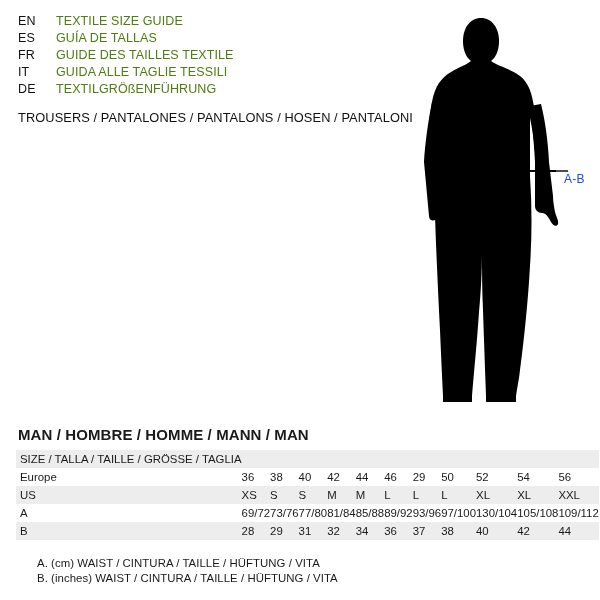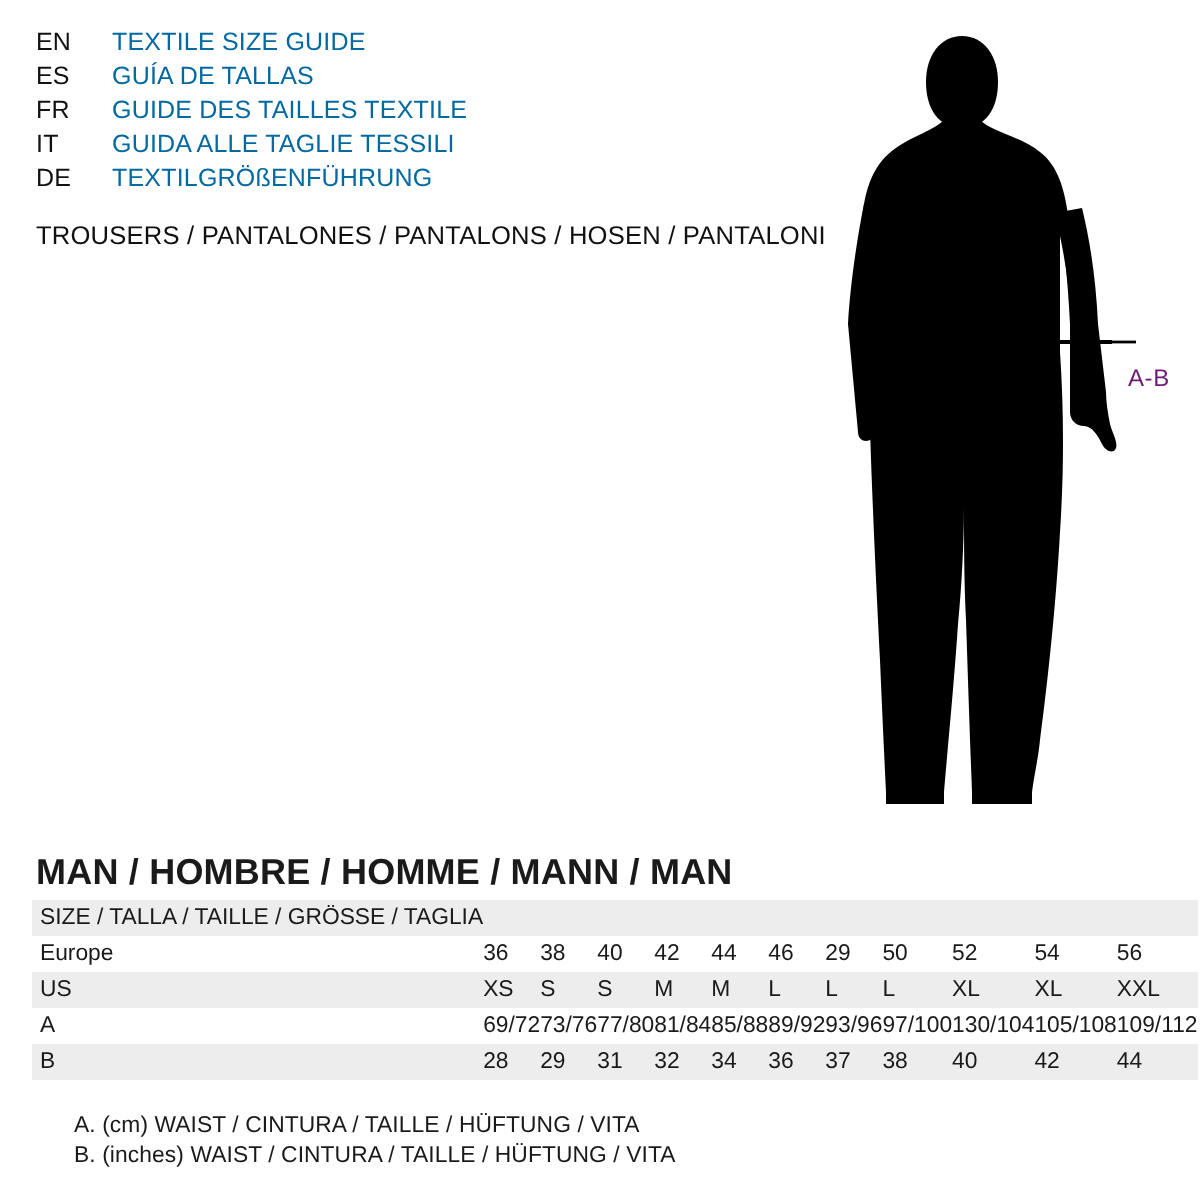--- a/index.html
+++ b/index.html
@@ -36,21 +36,21 @@
     height: 17px;
     font-size: 12.5px;
     letter-spacing: .1px;
   }
   .lang-code {
     width: 38px;
     flex: none;
     color: #111;
   }
   .lang-title {
-    color: #0369a1;
+    color: #4d7c0f;
   }
 
   .section-title {
     position: absolute;
     left: 18px;
     top: 110px;
     font-size: 12.8px;
     font-weight: normal;
     letter-spacing: .1px;
     color: #111;
@@ -63,32 +63,32 @@
     top: 10px;
     width: 190px;
     height: 400px;
   }
   .figure-svg {
     display: block;
   }
   .ab-label {
     position: absolute;
     left: 160px;
-    top: 172px;
+    top: 162px;
     font-size: 12px;
-    color: #701a75;
+    color: #1d4ed8;
     letter-spacing: .3px;
   }
 
   
   .table-title {
     position: absolute;
     left: 18px;
     top: 426px;
-    font-size: 18px;
+    font-size: 15px;
     font-weight: bold;
     letter-spacing: .1px;
   }
   table.size-table {
     position: absolute;
     left: 16px;
     top: 450px;
     width: 570px;
     border-collapse: collapse;
     font-size: 11.4px;

